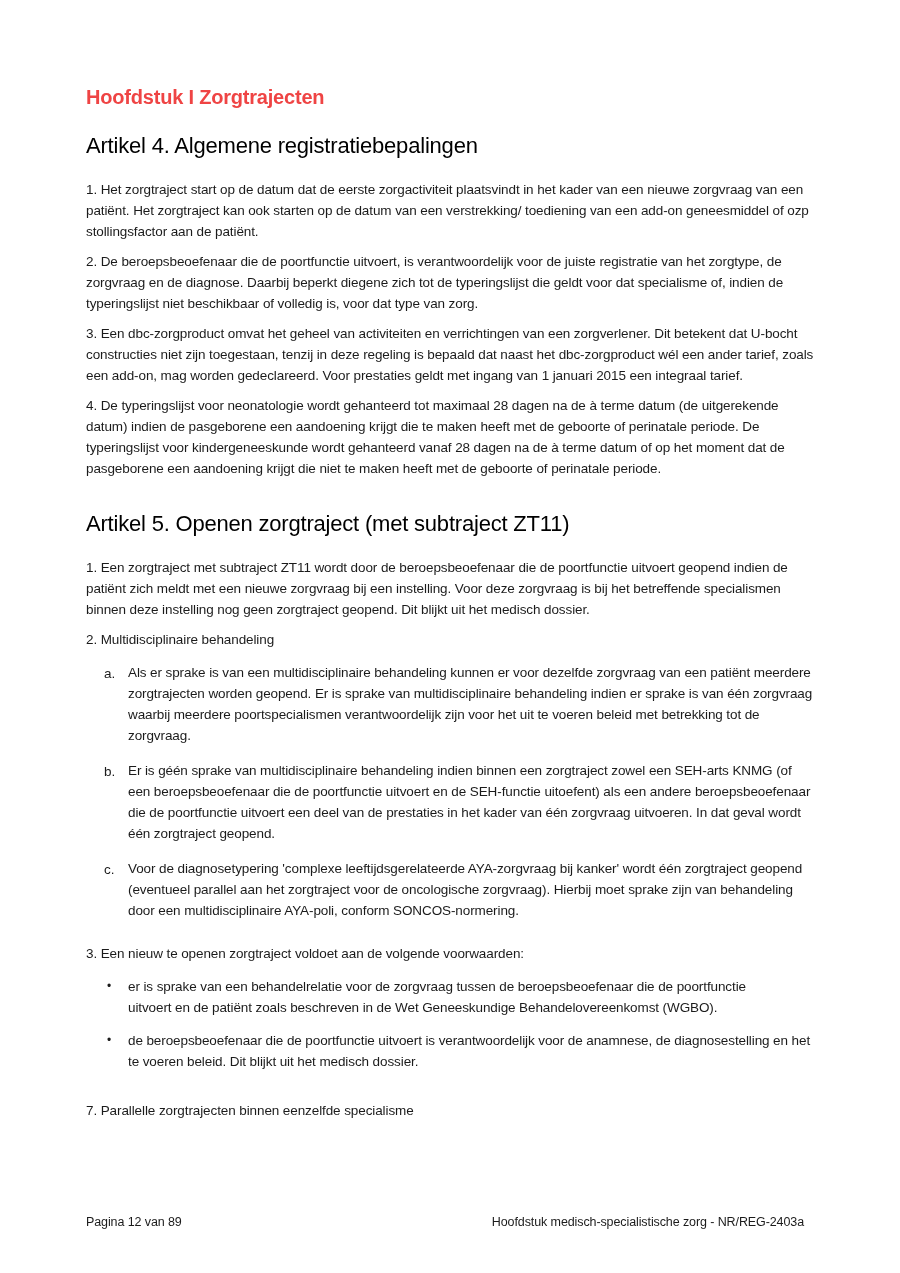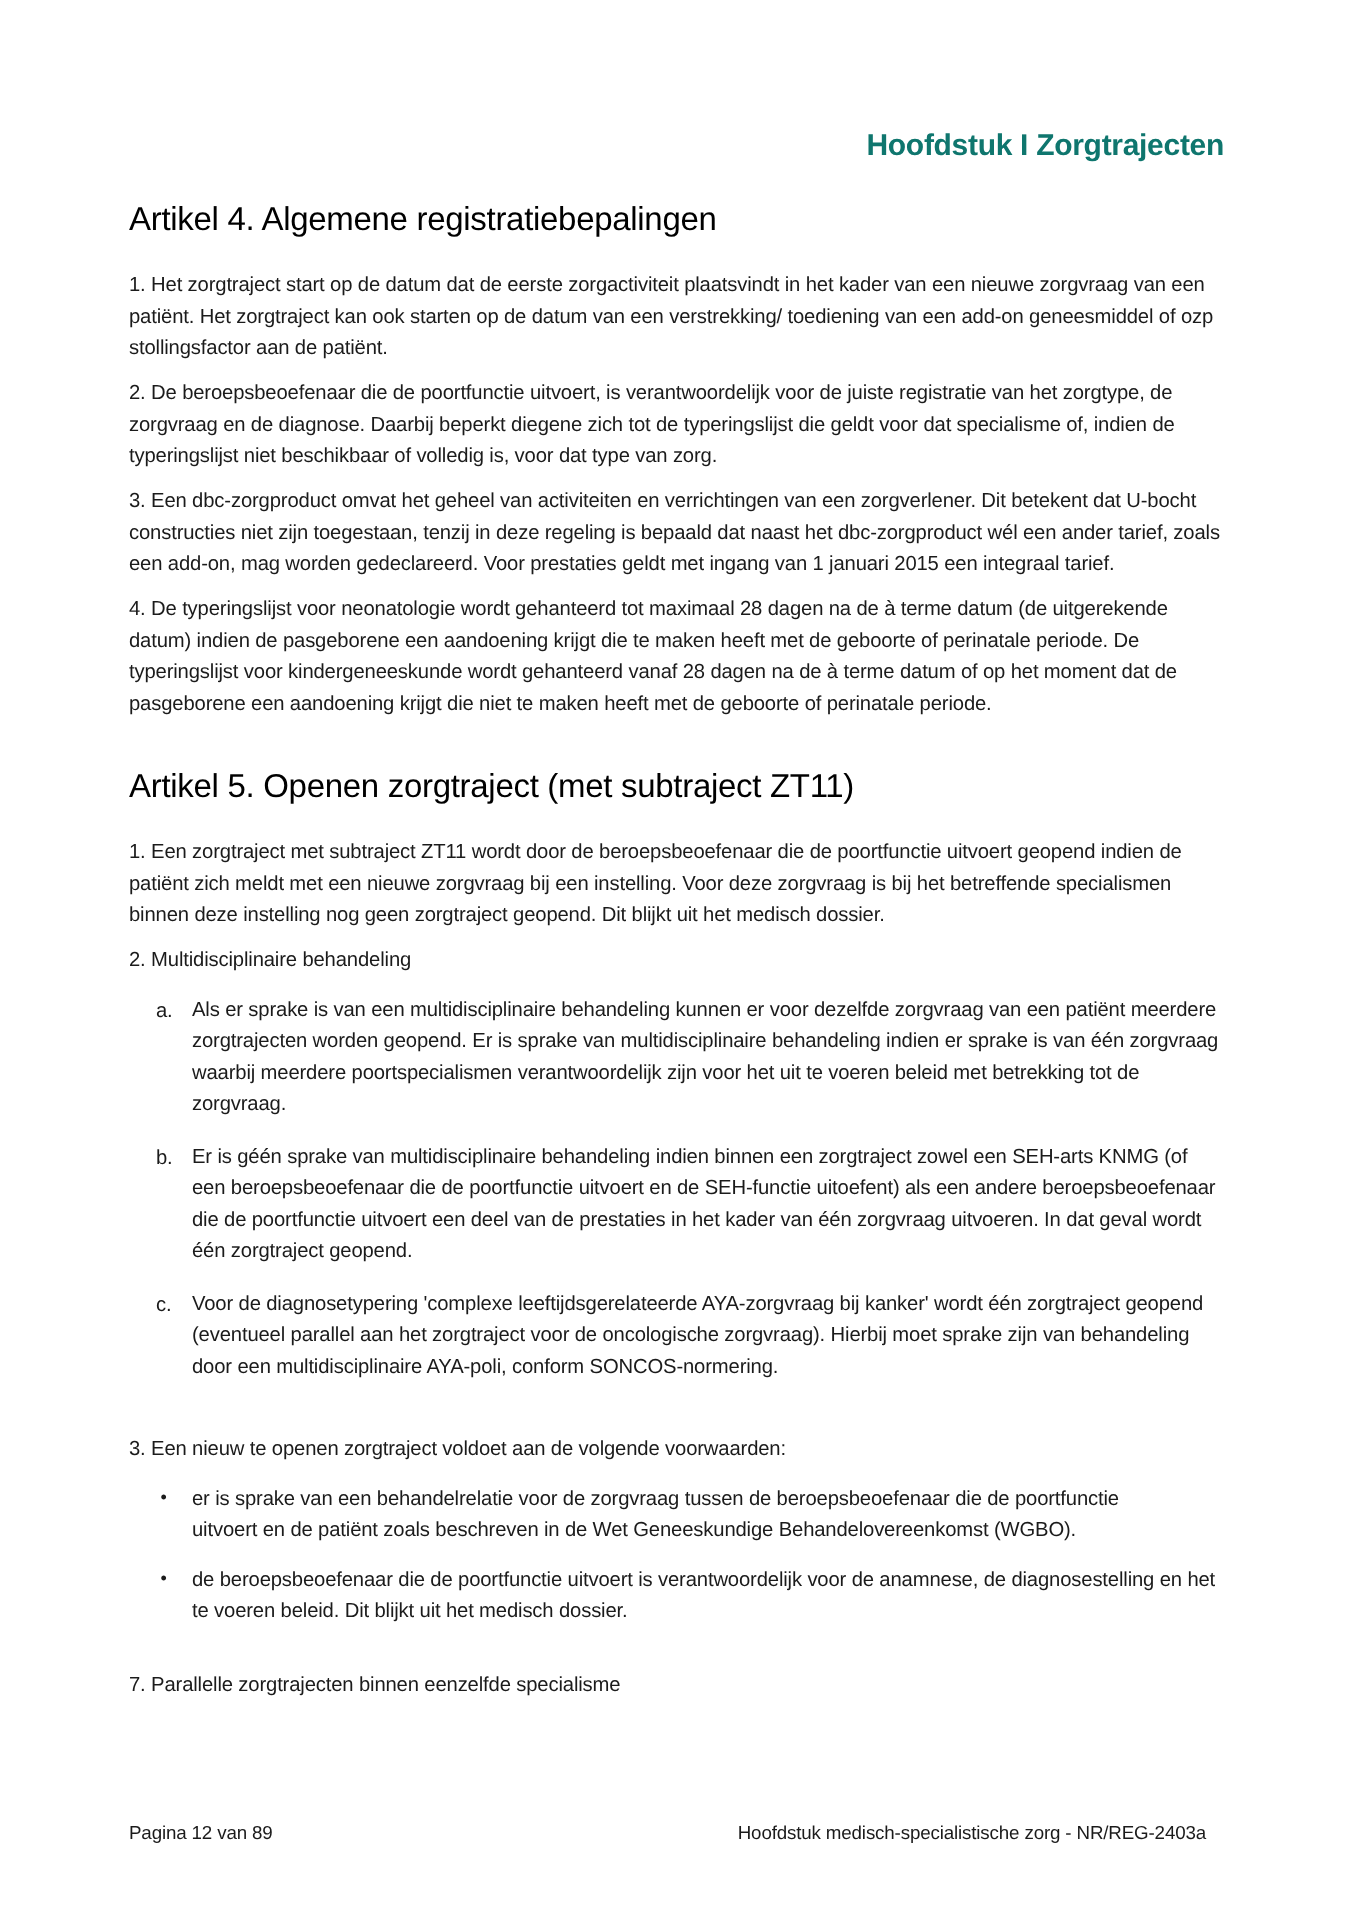--- a/index.html
+++ b/index.html
@@ -18,22 +18,21 @@
     box-sizing: border-box;
   }
   .content {
     padding: 86px 84px 0 86px;
   }
   .chapter-title {
     font-size: 20px;
     font-weight: 700;
     letter-spacing: -0.2px;
     margin: 0 0 24px 0;
-    color: #0f766e;
-    text-align: right;
+    color: #ef4444;
   }
   .article-title {
     font-size: 22px;
     font-weight: 400;
     letter-spacing: -0.2px;
     margin: 0 0 20px 0;
     color: #000000;
   }
   .article-title.second {
     margin-top: 32px;
@@ -57,21 +56,21 @@
     font-size: 13.5px;
     line-height: 21px;
     letter-spacing: -0.1px;
   }
   .lettered-item .marker {
     position: absolute;
     left: 18px;
     top: 1px;
   }
   .conditions-intro {
-    margin-top: 34px;
+    margin-top: 22px;
     margin-bottom: 12px;
   }
   .bullet-list {
     margin: 0;
   }
   .bullet-item {
     position: relative;
     padding-left: 42px;
     margin-bottom: 12px;
     font-size: 13.5px;

